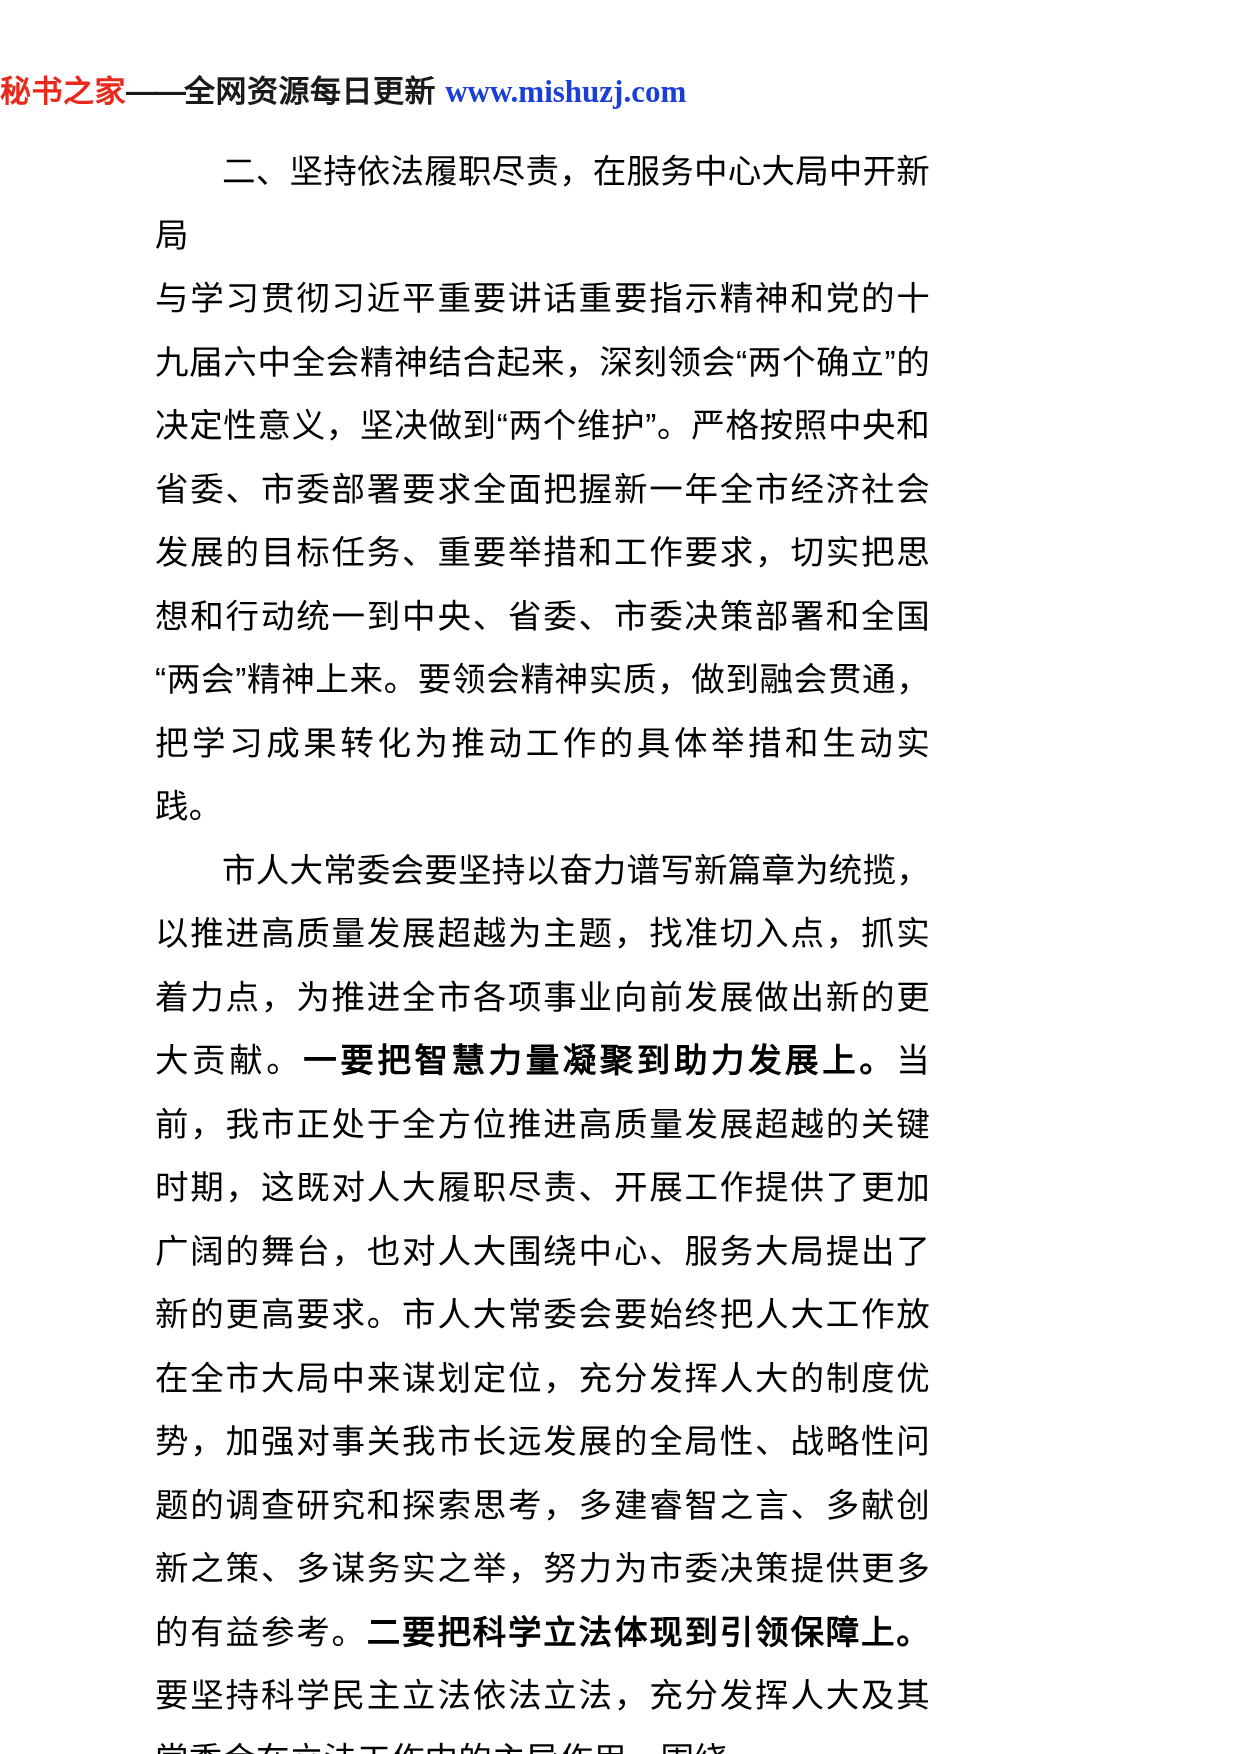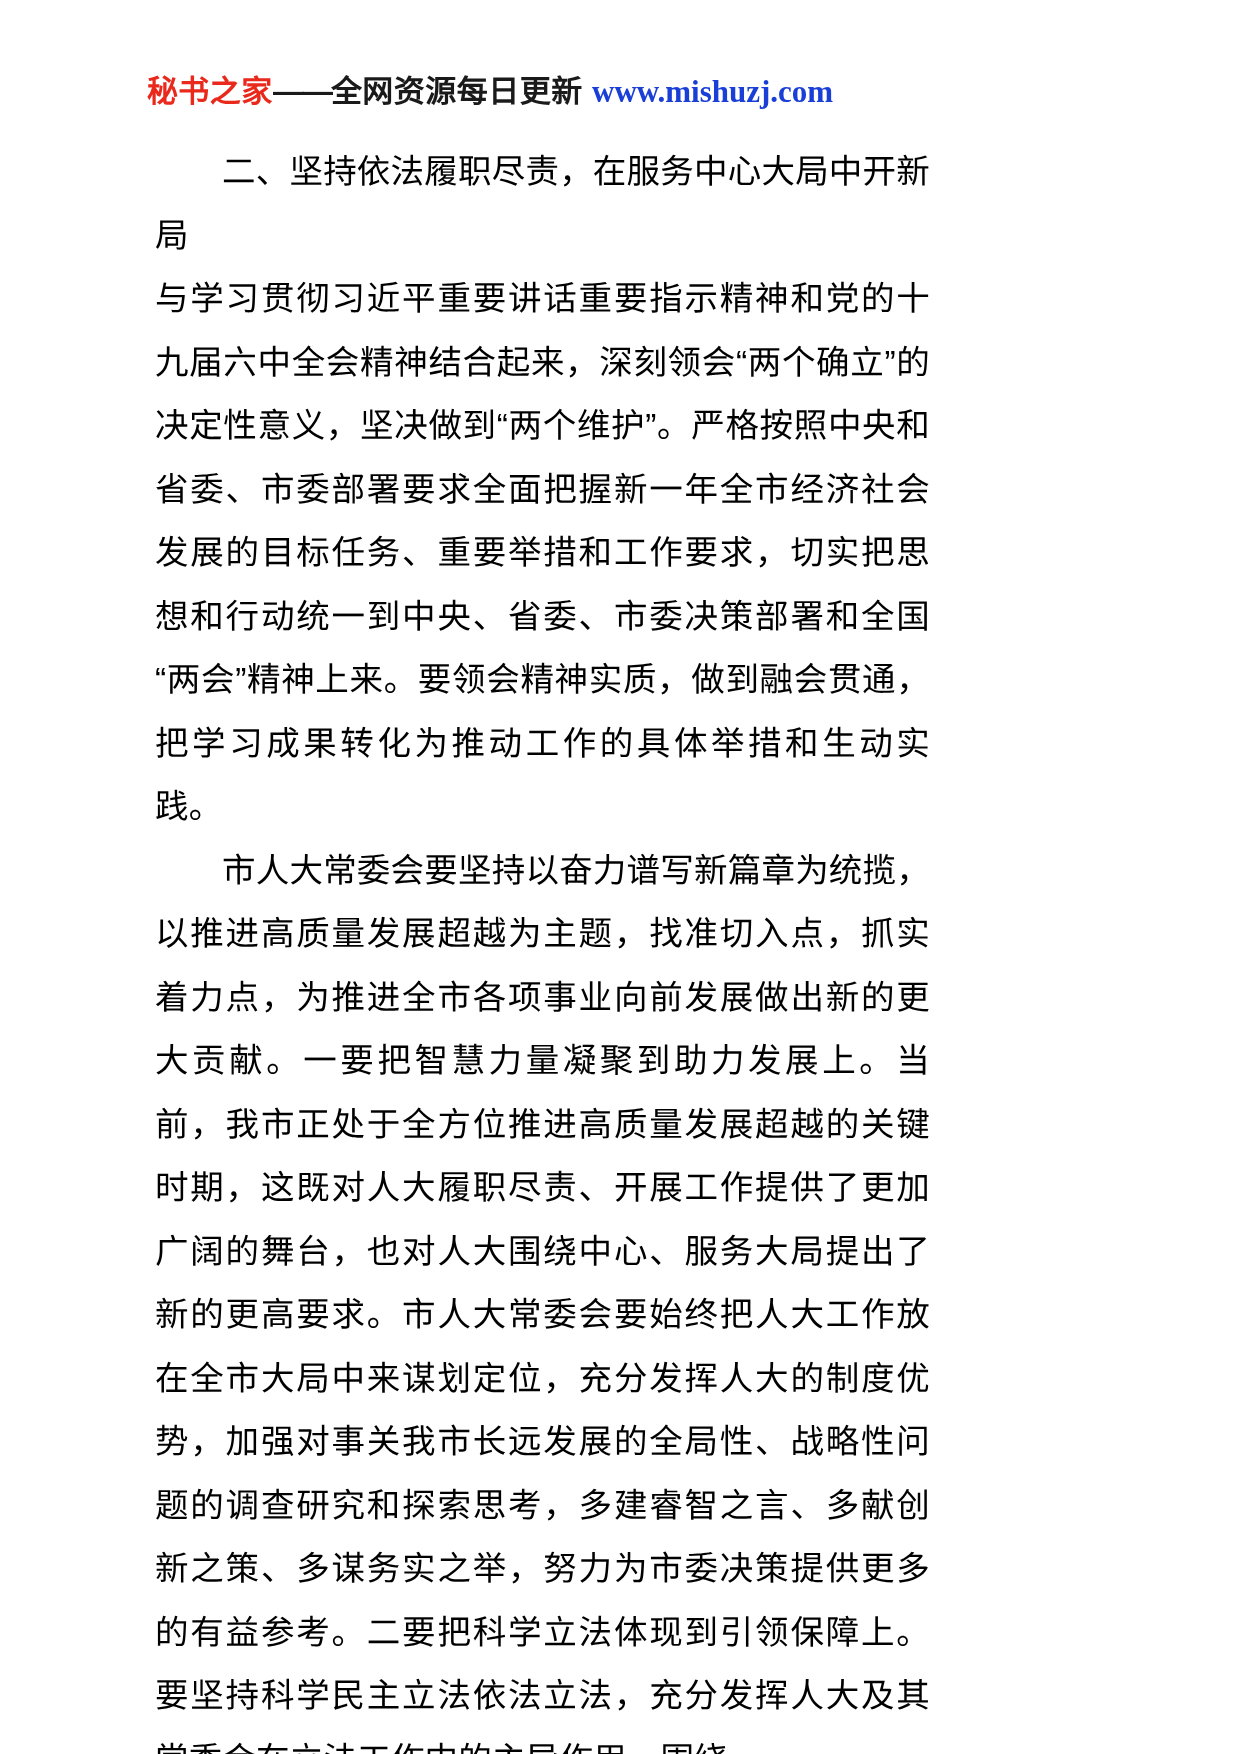--- a/index.html
+++ b/index.html
@@ -22,21 +22,20 @@
     box-sizing: border-box;
     padding: 0;
     position: relative;
   }
   
   .site-header {
     position: absolute;
     top: 72px;
     left: 0;
     width: 980px;
-    text-align: center;
     white-space: nowrap;
     font-size: 31px;
     line-height: 40px;
     font-weight: bold;
     letter-spacing: 0.5px;
   }
   .site-header .brand {
     color: #e8291c;
     font-weight: bold;
   }
@@ -70,21 +69,21 @@
     text-align: justify;
     text-justify: inter-ideograph;
     letter-spacing: 0.2px;
     font-family: "Liberation Sans", "DejaVu Sans", sans-serif;
     font-weight: normal;
   }
   p.para.indent {
     text-indent: 67px;
   }
   b.strong {
-    font-weight: normal;
+    font-weight: bold;
   }
 </style>
 </head>
 <body>
 
 <div class="page">
 
   <div class="site-header">
     <span class="brand">秘书之家</span><span class="dash">——</span><span class="tagline">全网资源每日更新 </span><span class="url">www.mishuzj.com</span>
   </div>

